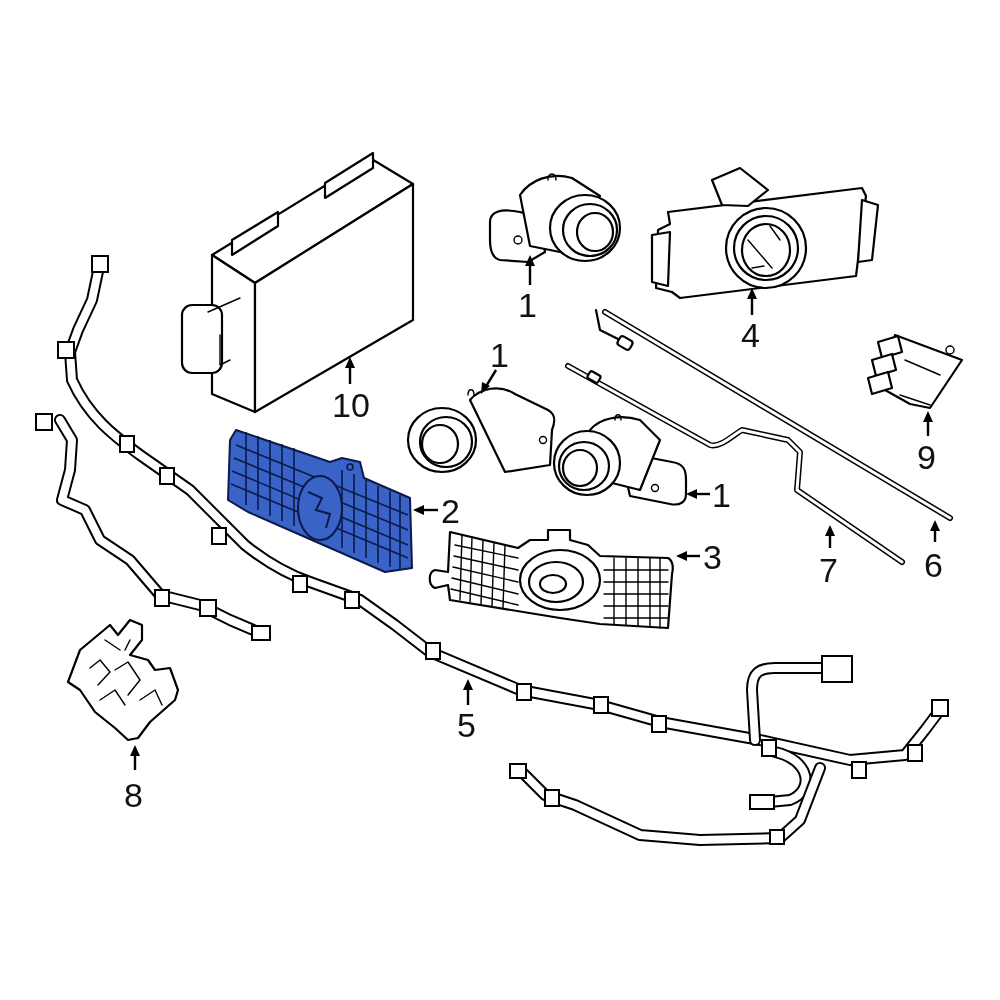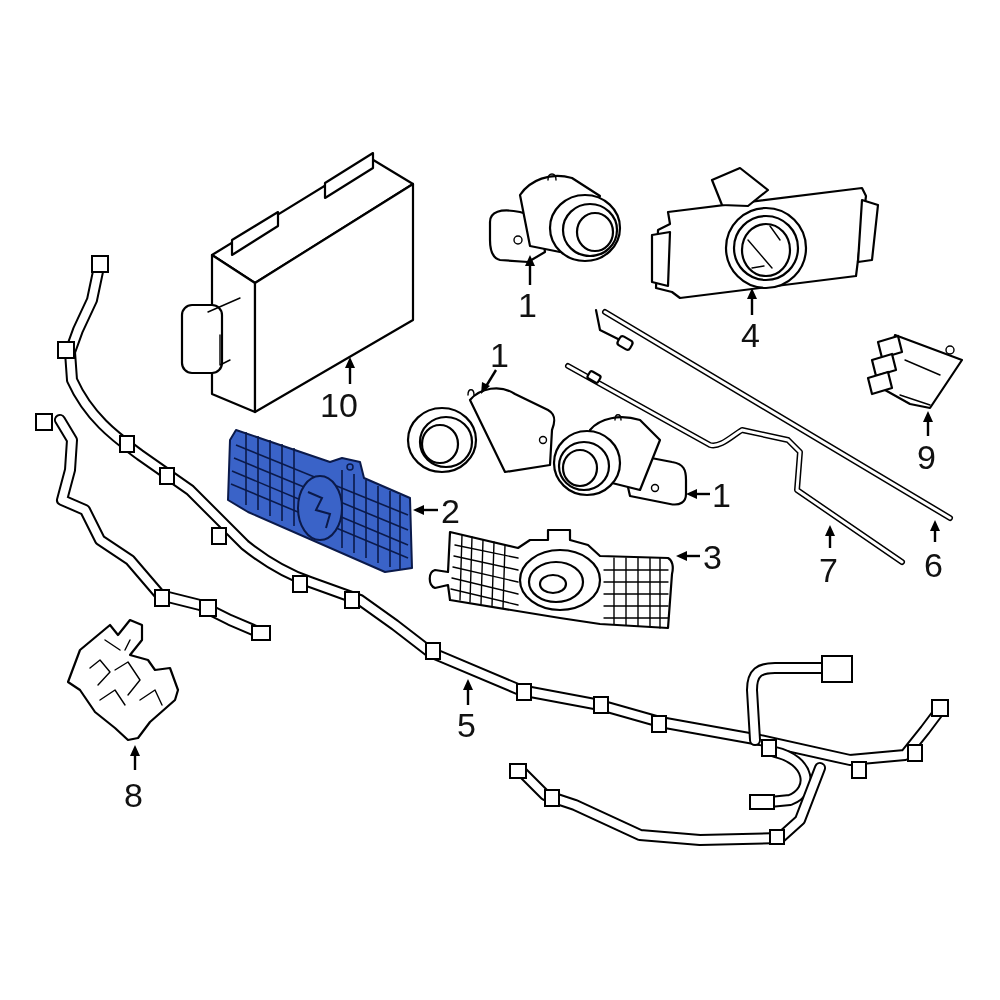--- a/index.html
+++ b/index.html
@@ -243,13 +243,13 @@
 <div class="callout" style="left:490px; top:338px;">1</div>
 <div class="callout" style="left:712px; top:478px;">1</div>
 <div class="callout" style="left:441px; top:494px;">2</div>
 <div class="callout" style="left:703px; top:540px;">3</div>
 <div class="callout" style="left:741px; top:318px;">4</div>
 <div class="callout" style="left:457px; top:708px;">5</div>
 <div class="callout" style="left:924px; top:548px;">6</div>
 <div class="callout" style="left:819px; top:553px;">7</div>
 <div class="callout" style="left:124px; top:778px;">8</div>
 <div class="callout" style="left:917px; top:440px;">9</div>
-<div class="callout" style="left:320px; top:388px;text-align:center;">10</div>
+<div class="callout" style="left:332px; top:388px;text-align:center;">10</div>
 
 </body></html>

